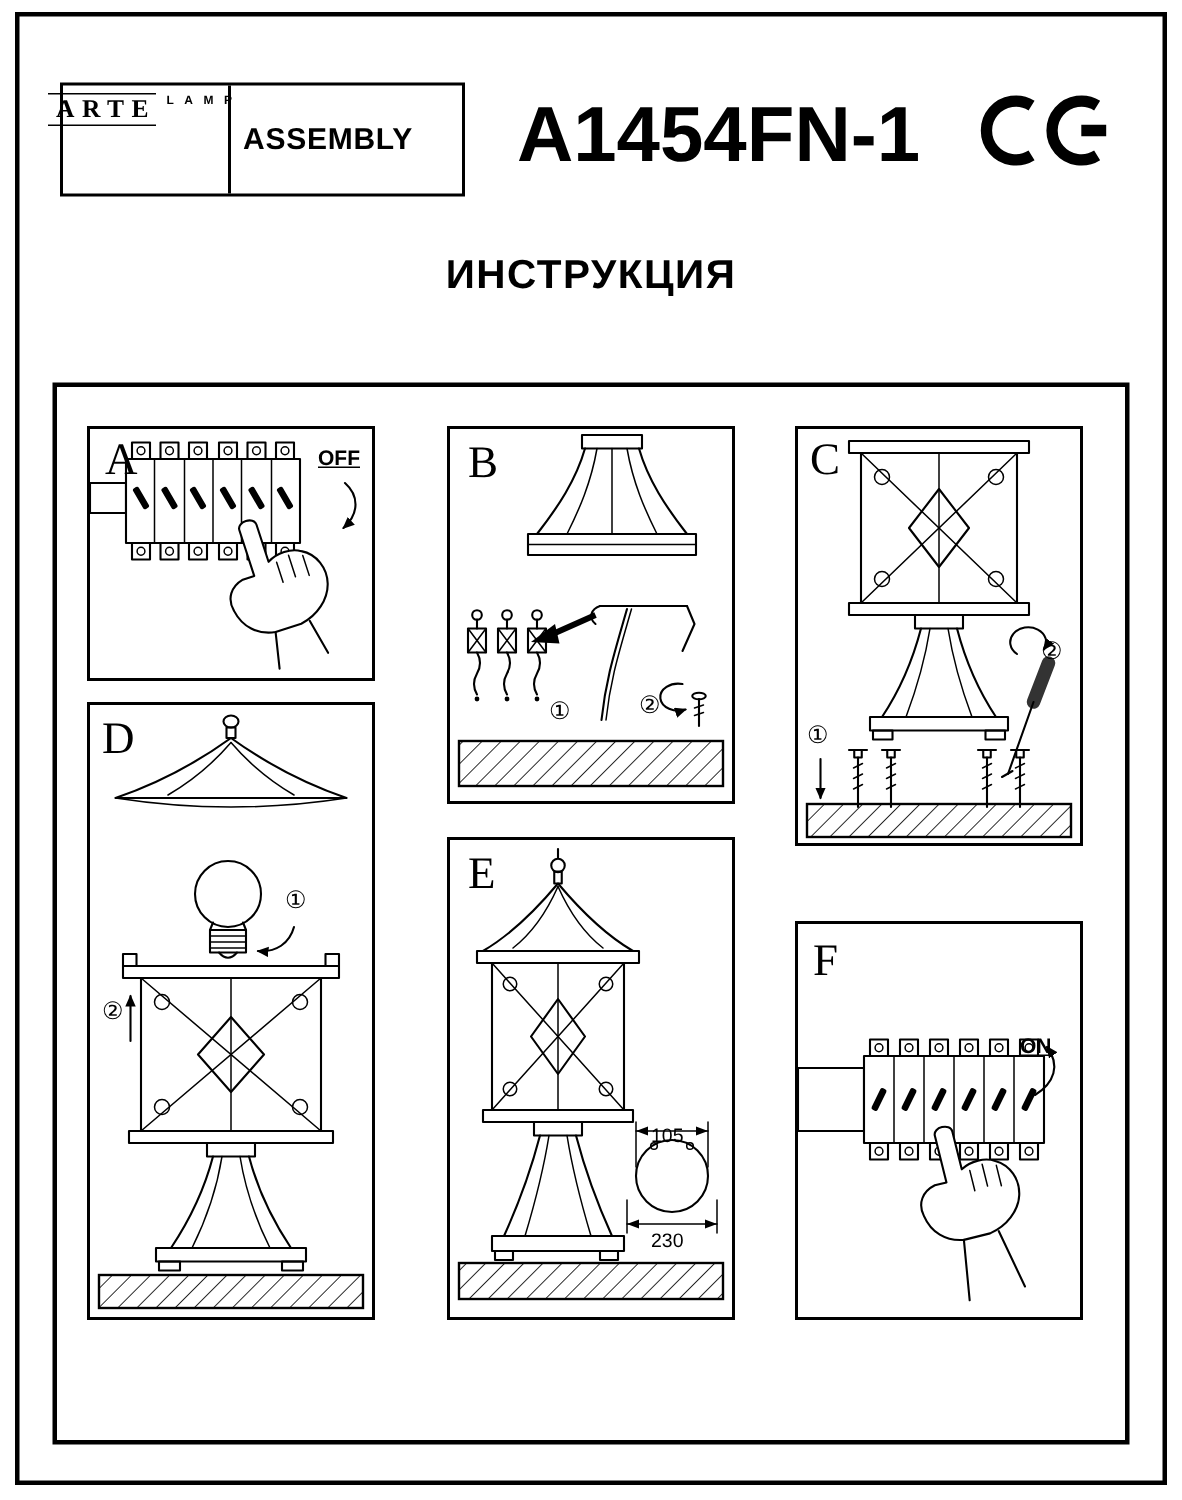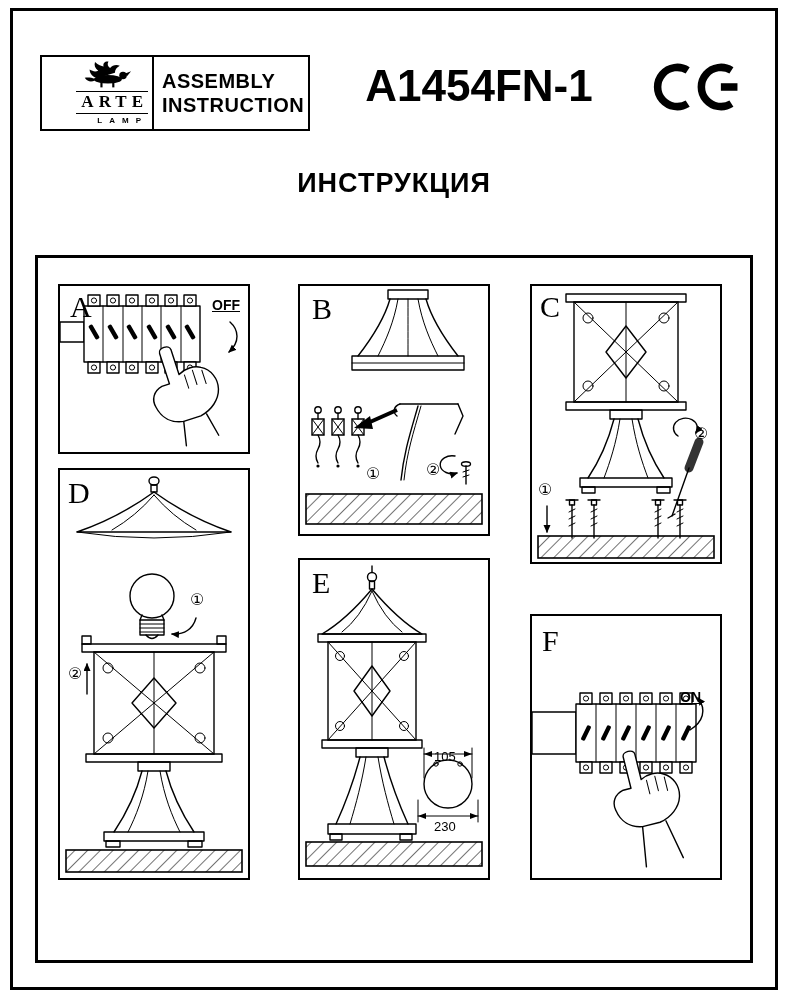--- a/index.html
+++ b/index.html
@@ -5,25 +5,25 @@
   * { margin:0; padding:0; box-sizing:border-box; }
   html,body { background:#fff; }
   body {
     width:788px; height:1000px; position:relative; overflow:hidden;
     font-family:"Liberation Sans", sans-serif; color:#000;
   }
   .page-border { position:absolute; left:10px; top:8px; width:768px; height:982px; border:3px solid #000; }
 
   
   .logo-box { position:absolute; left:40px; top:55px; width:270px; height:76px; border:2.5px solid #000; display:flex; background:#fff; }
-  .logo-cell { width:112px; border-right:2.5px solid #000; display:flex; flex-direction:column; align-items:flex-end; justify-content:center; padding:3px 4px; }
+  .logo-cell { width:112px; border-right:2.5px solid #000; display:flex; flex-direction:row; align-items:flex-start; justify-content:center; padding:3px 4px; }
   .brand-word { font-family:"Liberation Serif", serif; font-weight:bold; font-size:17px; letter-spacing:5px; padding-left:5px; border-top:1.6px solid #000; border-bottom:1.6px solid #000; line-height:1.2; margin-top:2px; }
   .brand-sub { font-size:8px; font-weight:bold; letter-spacing:7px; padding-left:7px; margin-top:2px; }
   .title-cell { flex:1; display:flex; flex-direction:column; justify-content:center; padding-left:8px; font-weight:bold; font-size:20px; line-height:1.2; letter-spacing:0.5px; }
-  .model { position:absolute; left:318px; top:64px; width:322px; text-align:center; font-weight:bold; font-size:44px; line-height:1; letter-spacing:0; white-space:nowrap; }
+  .model { position:absolute; left:318px; top:64px; width:322px; text-align:center; font-weight:bold; font-size:52px; line-height:1; letter-spacing:0; white-space:nowrap; }
   .ce-mark { position:absolute; right:43px; top:60px; }
   .page-title { position:absolute; left:0; right:0; top:168px; text-align:center; font-weight:bold; font-size:27px; letter-spacing:1px; }
 
   
   .main-box { position:absolute; left:35px; top:255px; width:718px; height:708px; border:3px solid #000; background:#fff; }
   .panel { position:absolute; border:2px solid #000; background:#fff; }
   .panel-a { left:58px;  top:284px; width:192px; height:170px; }
   .panel-b { left:298px; top:284px; width:192px; height:252px; }
   .panel-c { left:530px; top:284px; width:192px; height:280px; }
   .panel-d { left:58px;  top:468px; width:192px; height:412px; }
@@ -61,21 +61,20 @@
         <rect x="44" y="40" width="4" height="9"></rect>
         <rect x="66" y="40" width="4" height="9"></rect>
         <path d="M34,36 C26,40 20,38 15,31 C22,30 28,31 33,33 Z"></path>
       </g>
     </svg>
     <div class="brand-word">ARTE</div>
     <div class="brand-sub">LAMP</div>
   </div>
   <div class="title-cell">
     <div>ASSEMBLY</div>
-    <div>INSTRUCTION</div>
   </div>
 </div>
 
 <div class="model">A1454FN-1</div>
 
 <svg class="ce-mark" width="92" height="54" viewBox="0 0 122 68">
   <path class="ce" d="M46,12 A26,26 0 1 0 46,56"></path>
   <path class="ce" d="M104,12 A26,26 0 1 0 104,56"></path>
   <path class="ce" d="M90,34 L112,34"></path>
 </svg>

